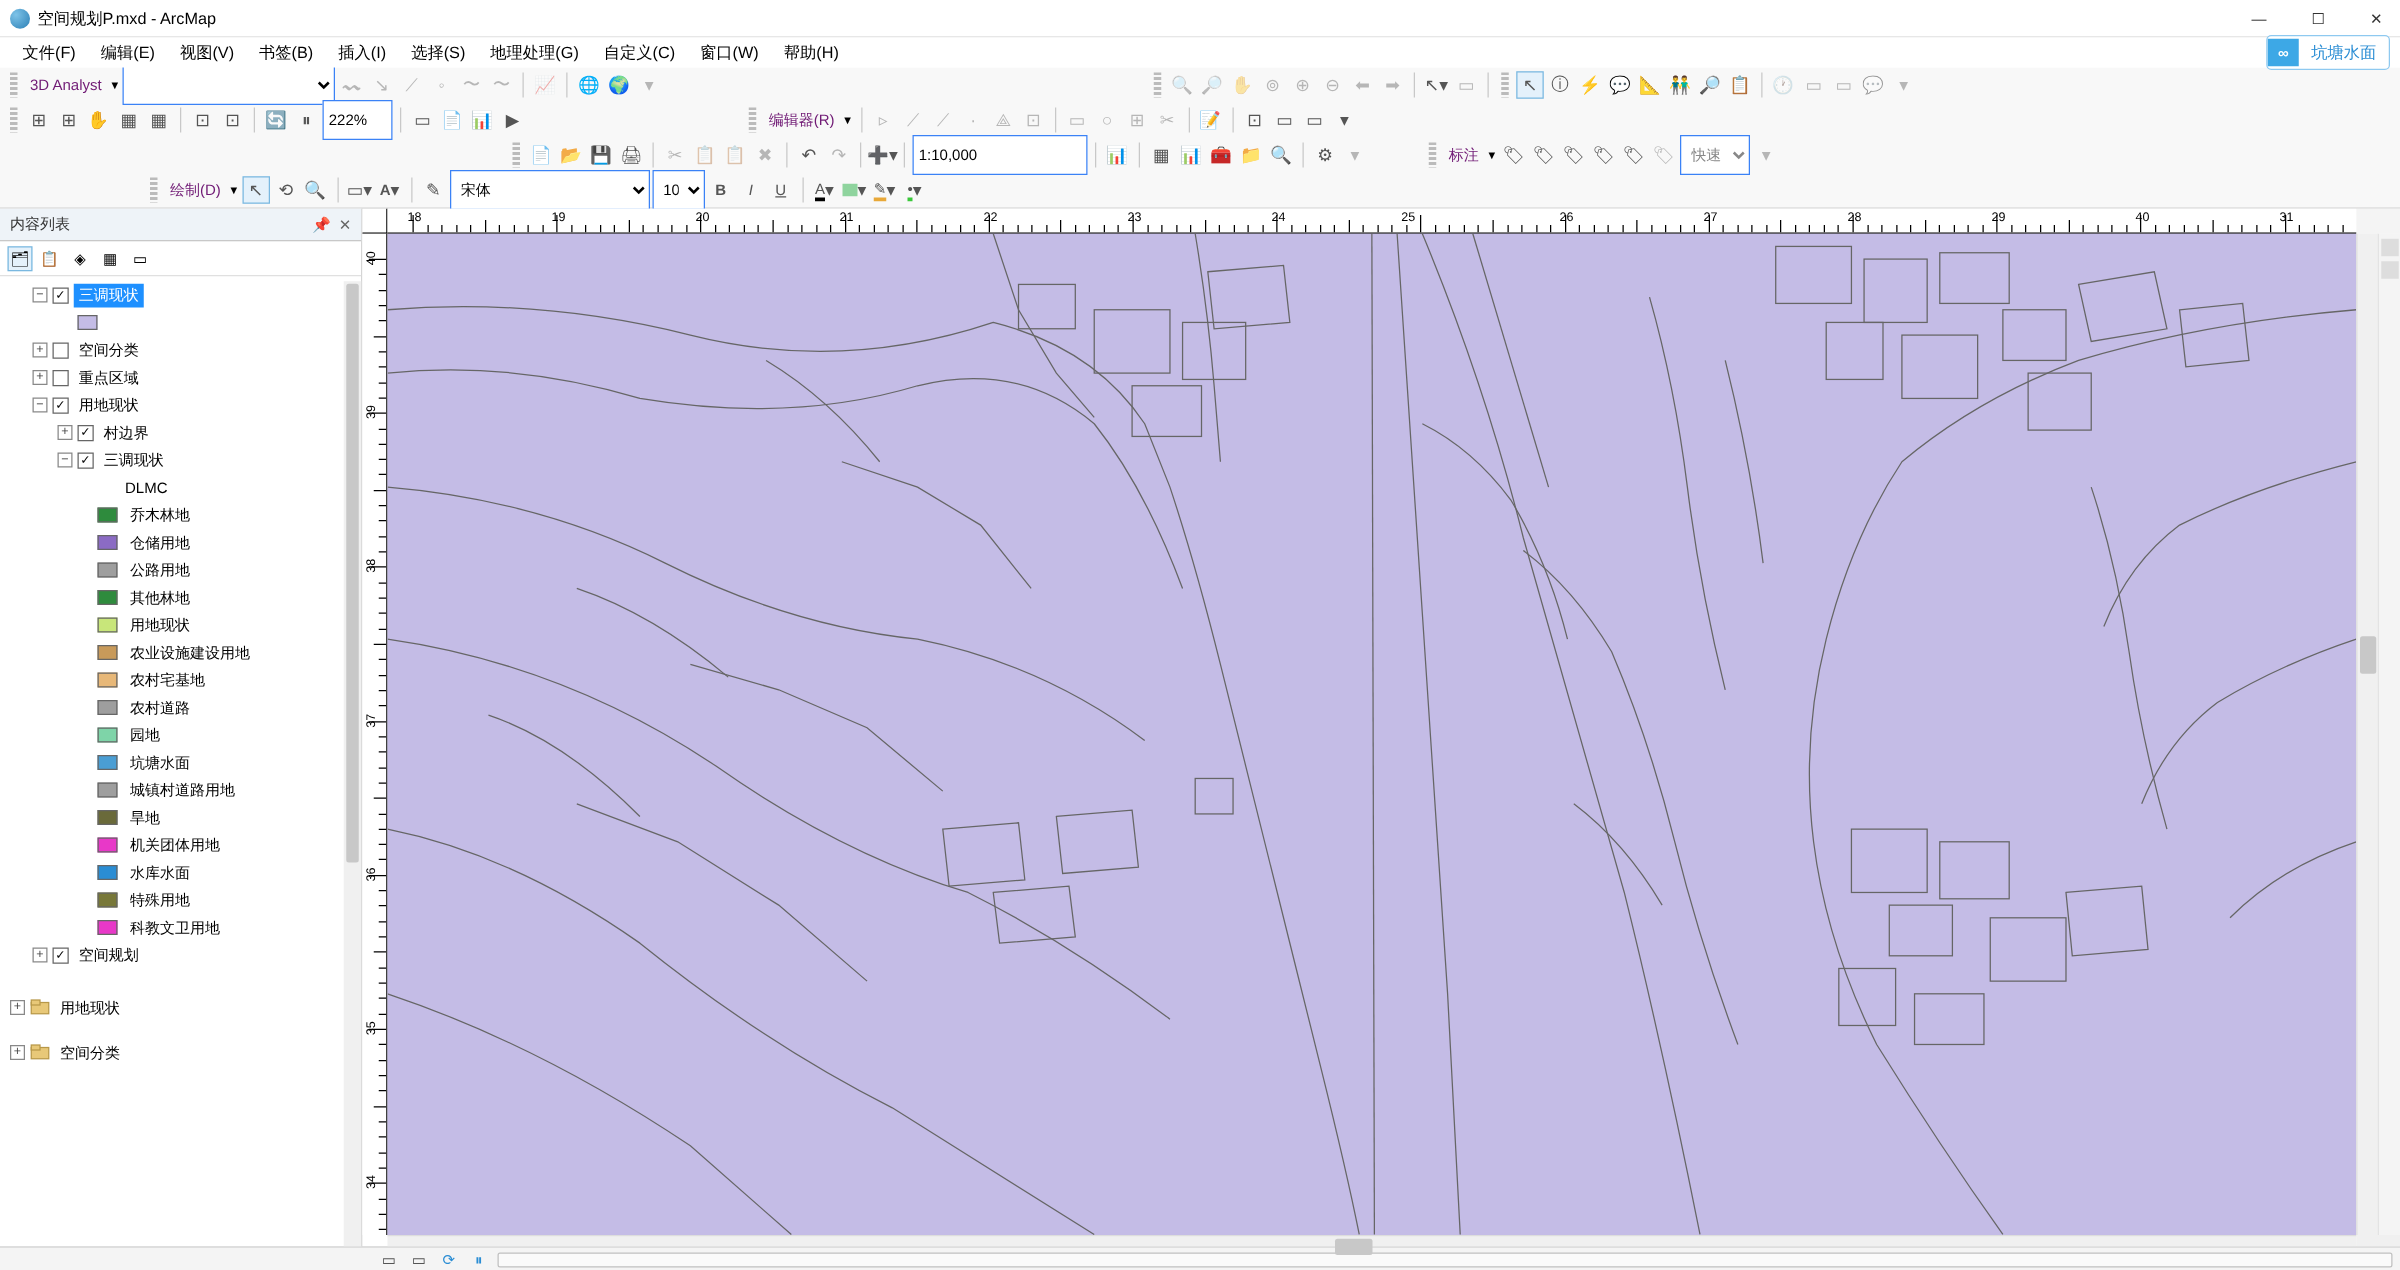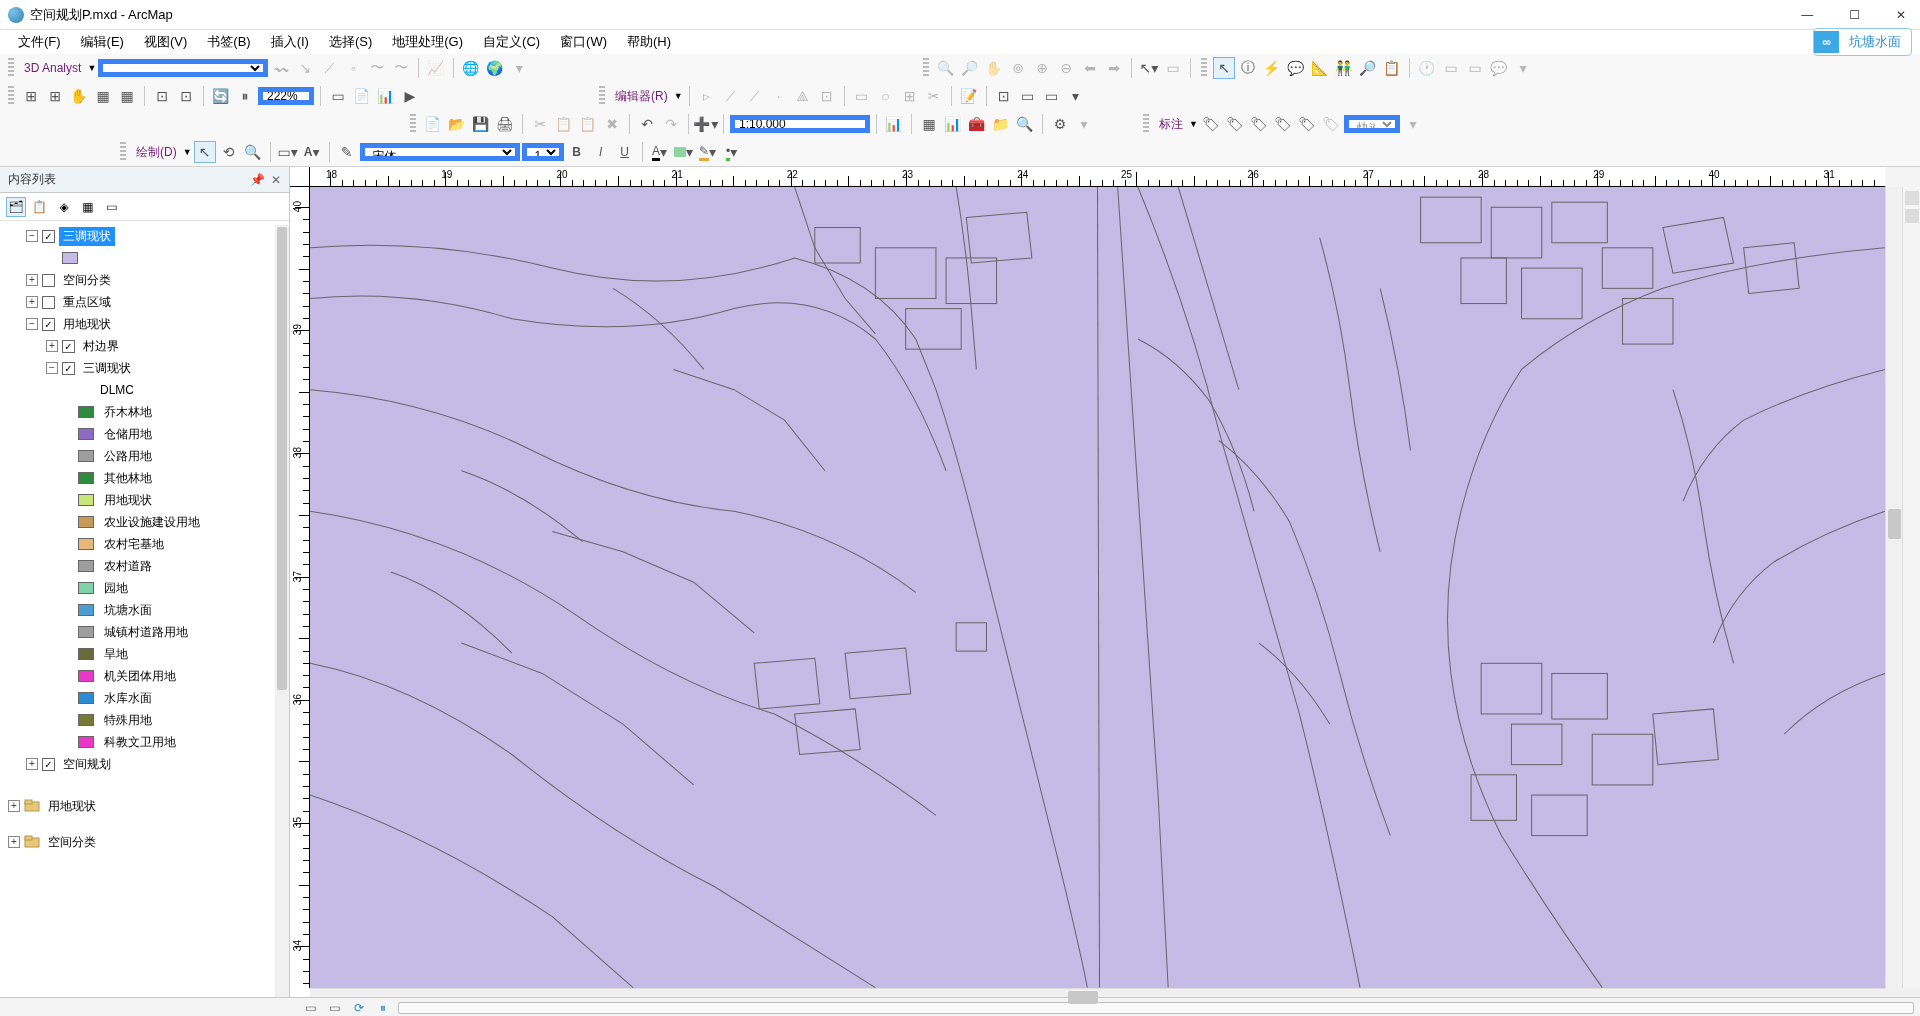--- a/index.html
+++ b/index.html
@@ -20,21 +20,21 @@
 .upload-btn .text-part { padding: 4px 10px; color: #2a8dd4; font-size: 13px; }
 
 
 .toolbars { display: flex; flex-wrap: wrap; background: #f8f8f8; border-bottom: 1px solid #d0d0d0; }
 .toolbar-row { display: flex; align-items: center; width: 100%; height: 28px; padding: 0 4px; gap: 2px; }
 .tb-grip { width: 6px; height: 20px; background: repeating-linear-gradient(to bottom, #bbb 0 2px, transparent 2px 4px); margin: 0 4px; flex-shrink:0; }
 .tb-btn { width: 22px; height: 22px; display: flex; align-items: center; justify-content: center; border: 1px solid transparent; cursor: pointer; color: #555; font-size: 14px; flex-shrink:0; }
 .tb-btn.disabled { opacity: 0.4; cursor: default; }
 .tb-sep { width: 1px; height: 20px; background: #c8c8c8; margin: 0 4px; flex-shrink:0;}
 .tb-label { font-size: 12px; color: #701a75; padding: 0 4px; white-space: nowrap; flex-shrink:0;}
-.tb-combo { height: 18px; border: 5px solid #3b82f6; background: #fff; font-size: 12px; padding: 0 4px; flex-shrink:0;text-decoration:underline;}
+.tb-combo { height: 32px; border: 1px solid #3b82f6; background: #fff; font-size: 12px; padding: 0 4px; flex-shrink:0;}
 .spacer { flex: 1; }
 
 
 .main { display: flex; height: calc(1016px - 30px - 24px - 112px - 20px); }
 
 
 .toc { width: 290px; background: #fff; border-right: 1px solid #c8c8c8; display: flex; flex-direction: column; position: relative; }
 .toc-header { background: #eef3f8; border-bottom: 1px solid #c8c8c8; padding: 4px 8px; font-size: 13px; color: #333; display: flex; align-items: center; }
 .toc-header .close-pin { margin-left: auto; display: flex; gap: 6px; font-size: 11px; color: #666; }
 .toc-toolbar { height: 28px; display: flex; align-items: center; gap: 4px; padding: 0 6px; border-bottom: 1px solid #e0e0e0; }

